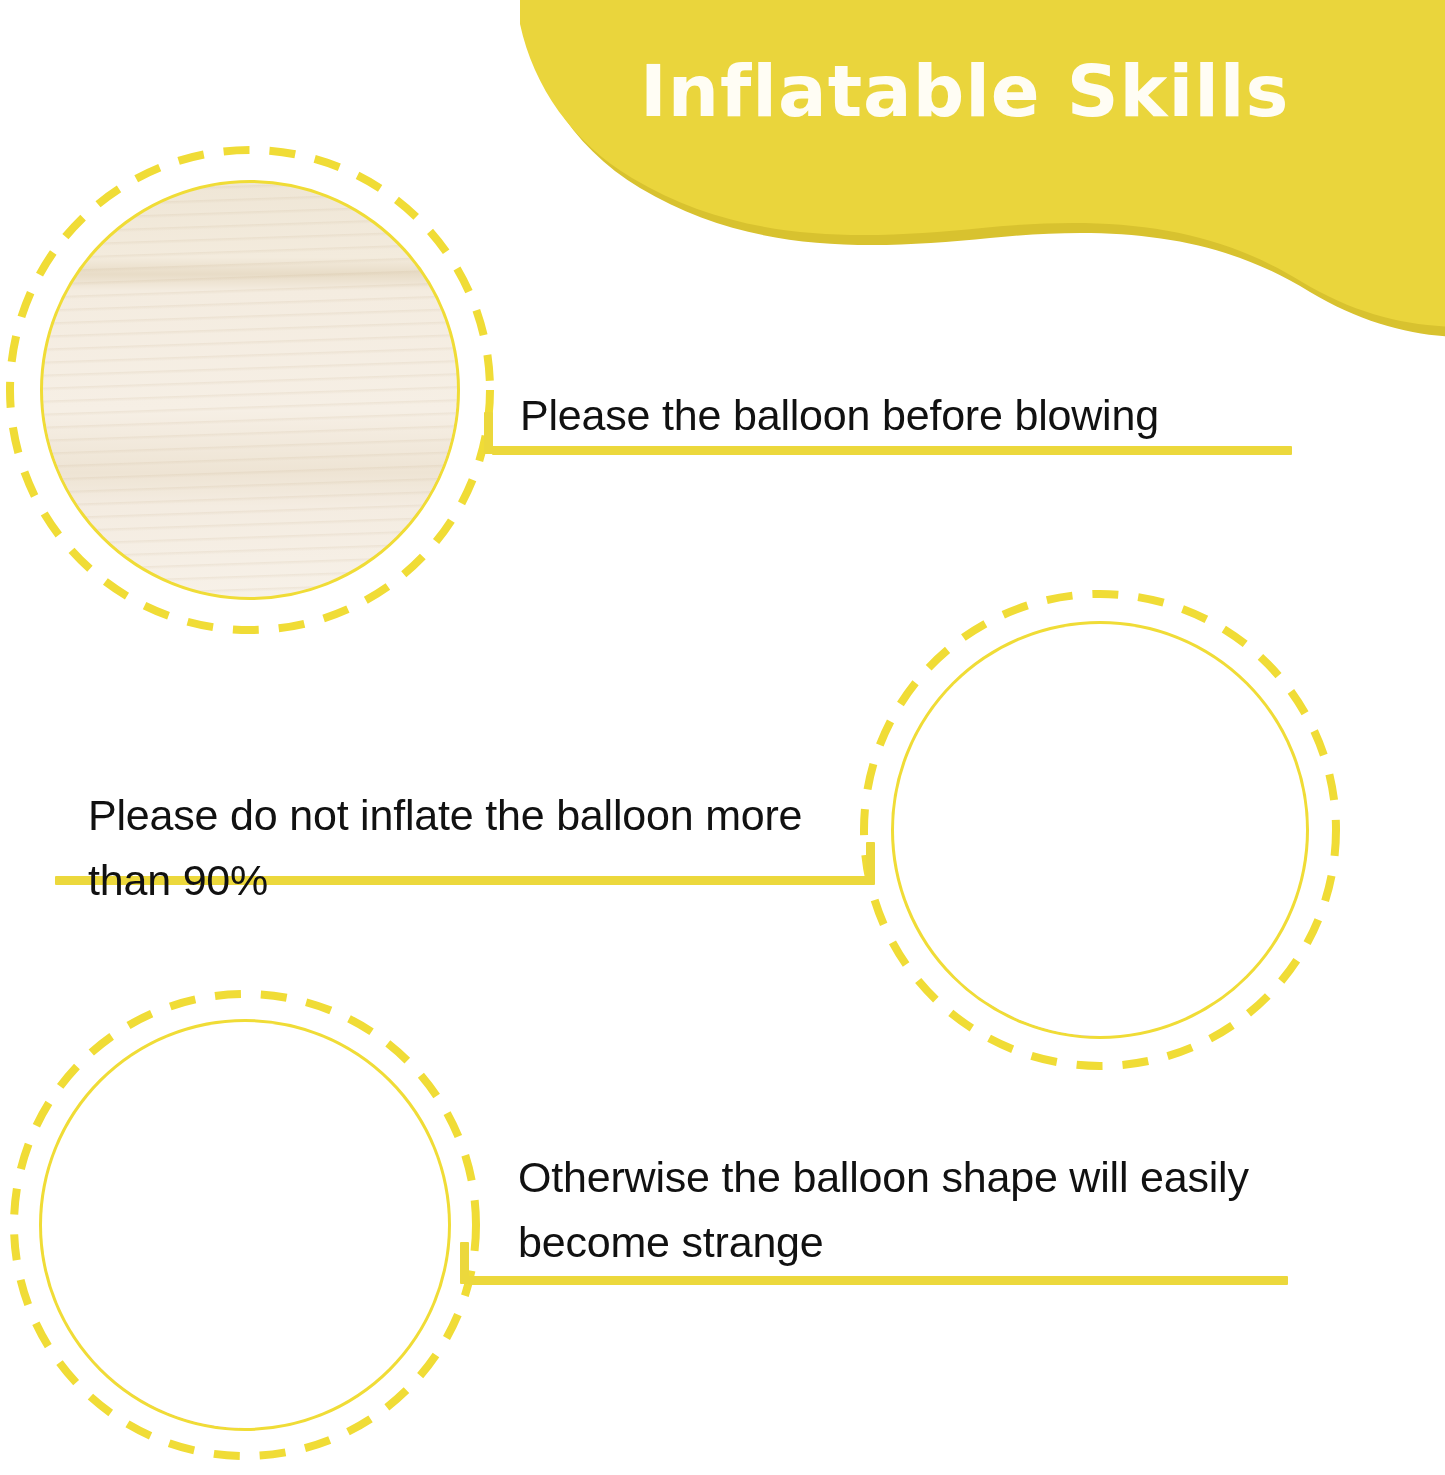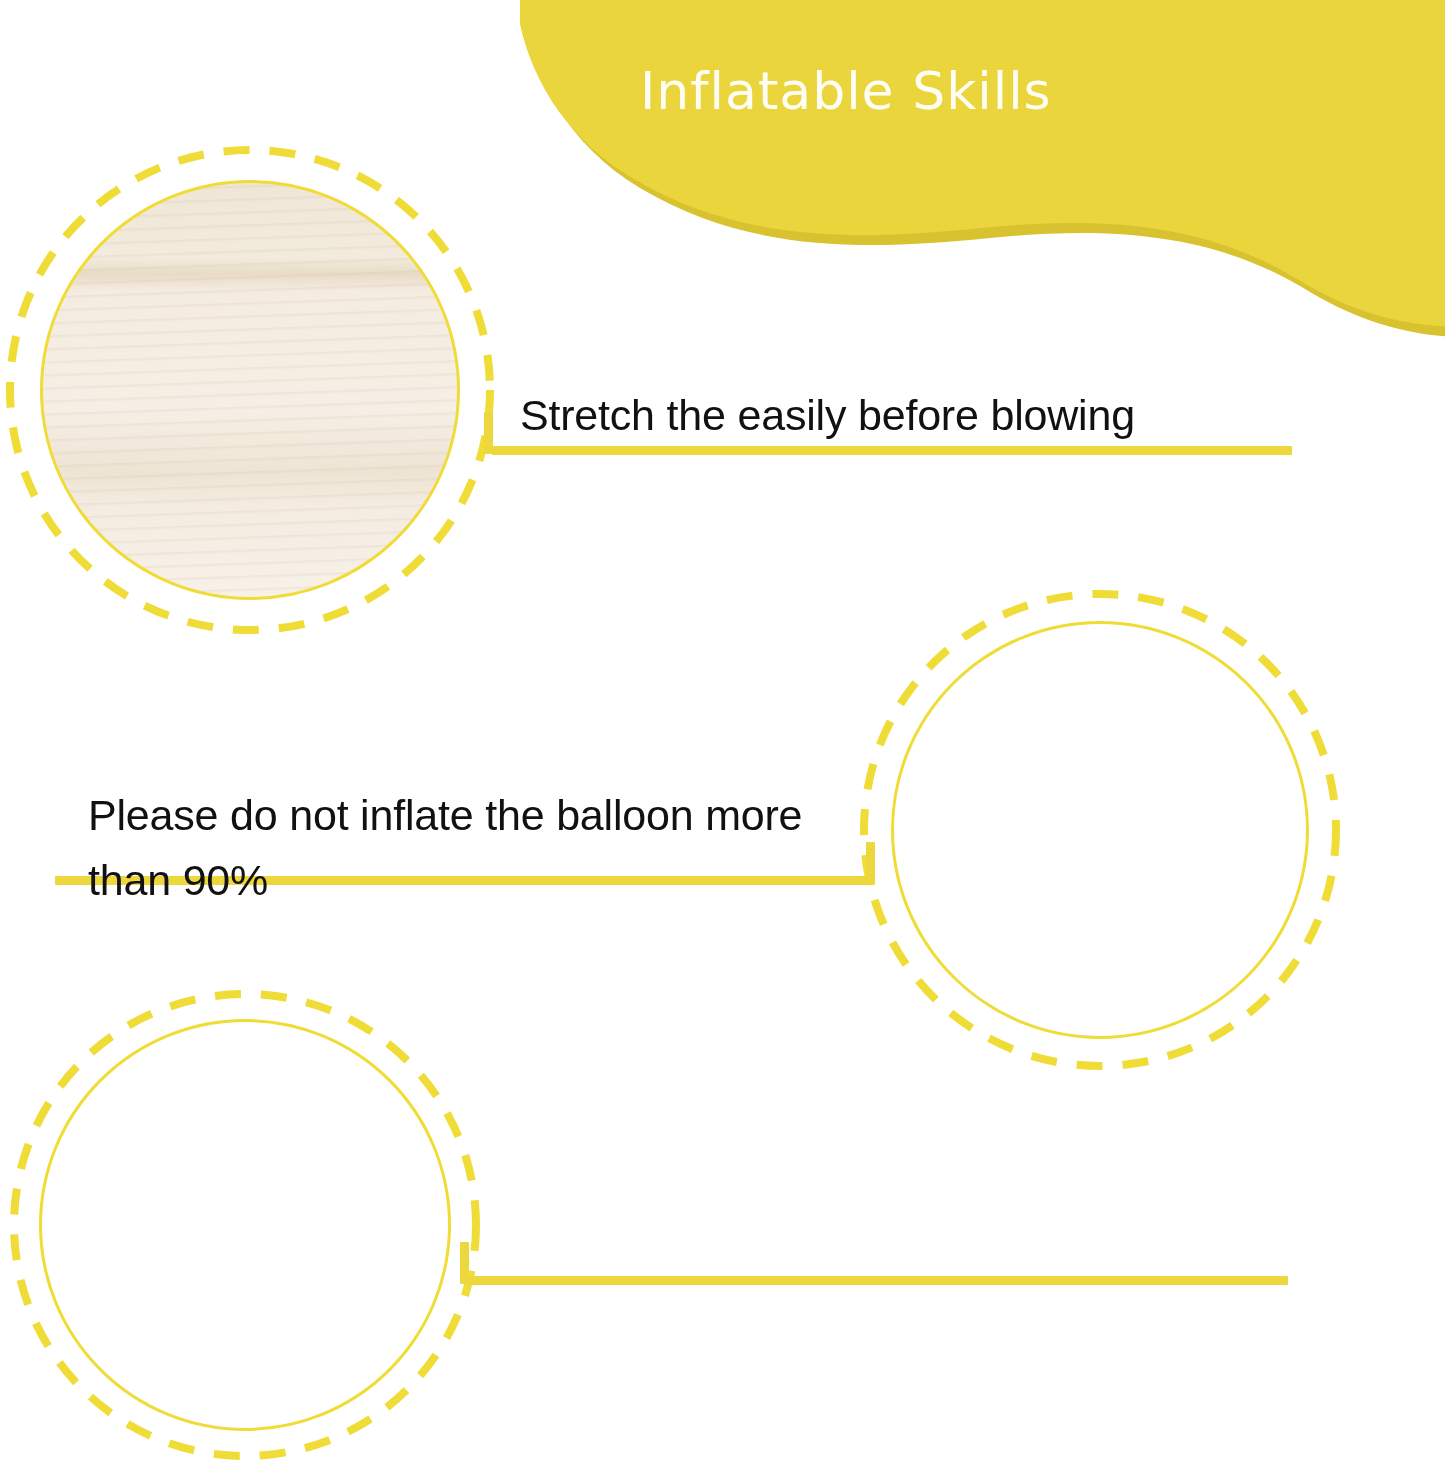--- a/index.html
+++ b/index.html
@@ -11,22 +11,22 @@
     position:relative;
   }
   .stage{position:absolute;left:0;top:0;width:1445px;height:1475px;}
 
   
   .header-blob{position:absolute;left:520px;top:-80px;width:960px;height:420px;}
   .header-title{
     position:absolute;left:640px;top:36px;width:800px;height:110px;
     color:#fffdf4;
     font-family:"DejaVu Sans", sans-serif;
-    font-weight:400;
-    font-size:52px;
+    font-weight:700;
+    font-size:72px;
     letter-spacing:1px;
     line-height:110px;
     white-space:nowrap;
     text-align:left;
   }
 
   
   .circle-wrap{position:absolute;}
   .dash-ring{position:absolute;left:0;top:0;}
   .solid-ring{
@@ -119,21 +119,21 @@
           <path d="M108,230 C150,226 264,226 304,230" stroke="#f5ea6a" stroke-width="4" fill="none"></path>
           <path d="M108,252 C150,248 264,248 304,252" stroke="#cbb91c" stroke-width="3" fill="none"></path>
         </g>
       </svg>
     </div>
   </div>
 
   <div class="rule" style="left:492px;top:446px;width:800px;"></div>
   <div class="rule-tick" style="left:484px;top:412px;height:42px;"></div>
 
-  <div class="caption" style="left:520px;top:383px;width:780px;">Stretch the easily before blowing</div>
+  <div class="caption" style="left:520px;top:383px;width:780px;">Please the balloon before blowing</div>
 
   <div class="circle-wrap" style="left:855px;top:585px;width:490px;height:490px;">
     <svg class="dash-ring" width="490" height="490" viewBox="0 0 490 490" xmlns="http://www.w3.org/2000/svg">
       <circle cx="245" cy="245" r="236" fill="none" stroke="#f0dc36" stroke-width="8" stroke-dasharray="26 20" stroke-linecap="butt"></circle>
     </svg>
     <div class="solid-ring" style="left:36px;top:36px;width:418px;height:418px;"></div>
     <div class="photo" style="left:39px;top:39px;width:412px;height:412px;">
       <div class="white-bg"></div>
       <svg width="412" height="412" viewBox="0 0 412 412" xmlns="http://www.w3.org/2000/svg">
         <defs>
@@ -218,14 +218,16 @@
 
         <rect x="172" y="366" width="26" height="44" rx="9" fill="#f0ece6"></rect>
         <rect x="176" y="392" width="20" height="20" rx="7" fill="#e6b79d"></rect>
       </svg>
     </div>
   </div>
 
   <div class="rule" style="left:468px;top:1276px;width:820px;"></div>
   <div class="rule-tick" style="left:460px;top:1242px;height:42px;"></div>
 
+  <div class="caption" style="left:518px;top:1145px;width:790px;">Otherwise the balloon shape will easily
+become strange</div>
 
 </div>
 
 </body></html>

